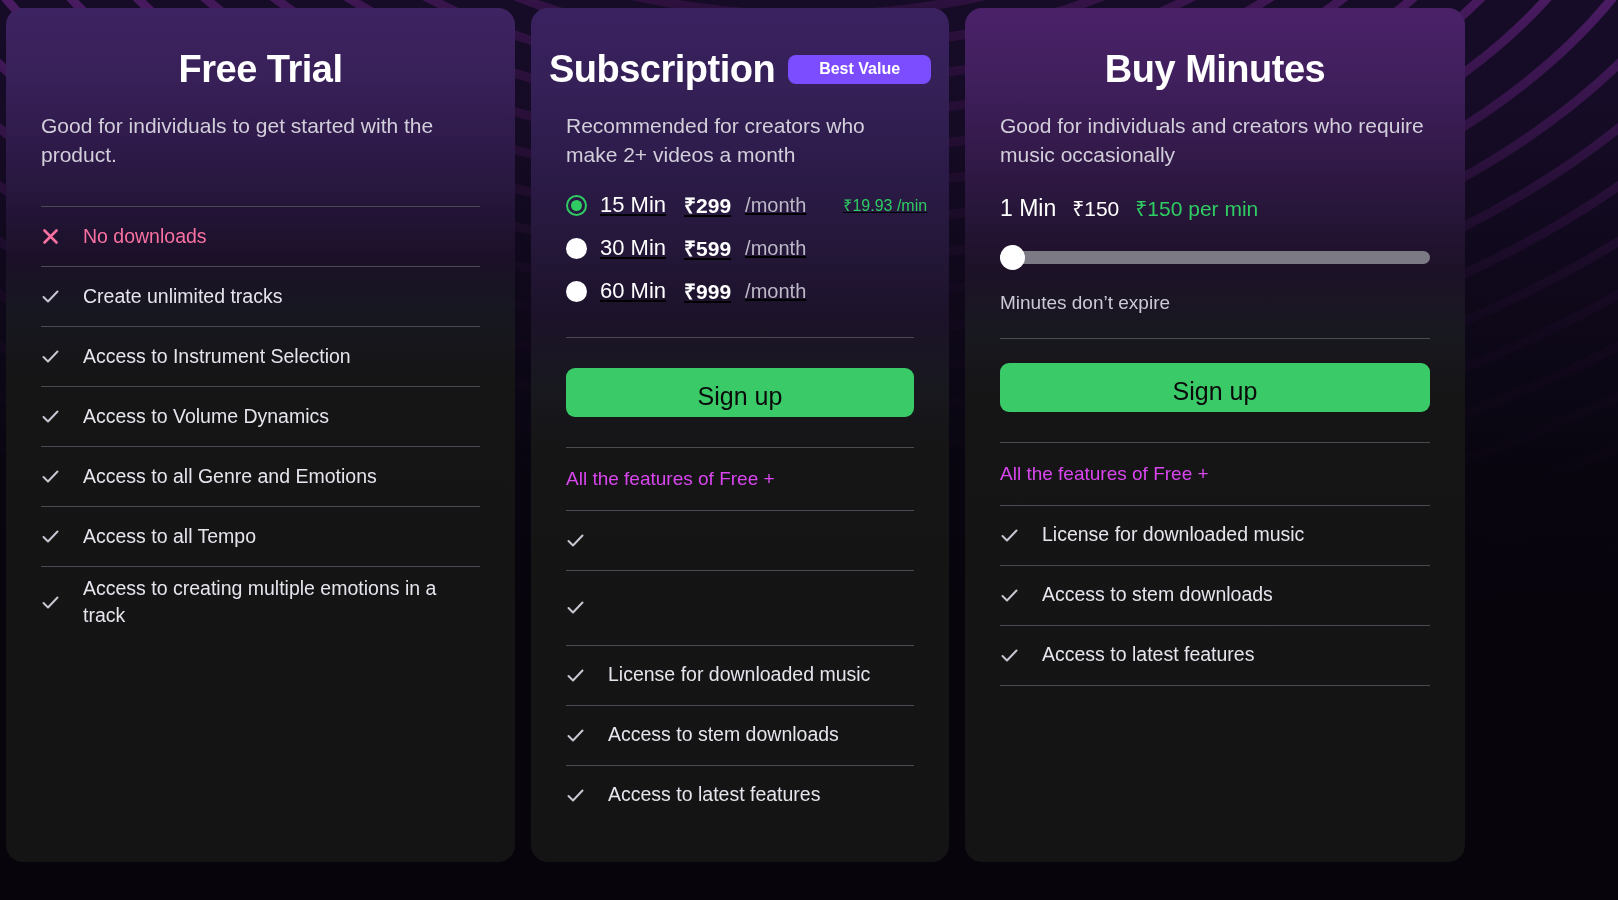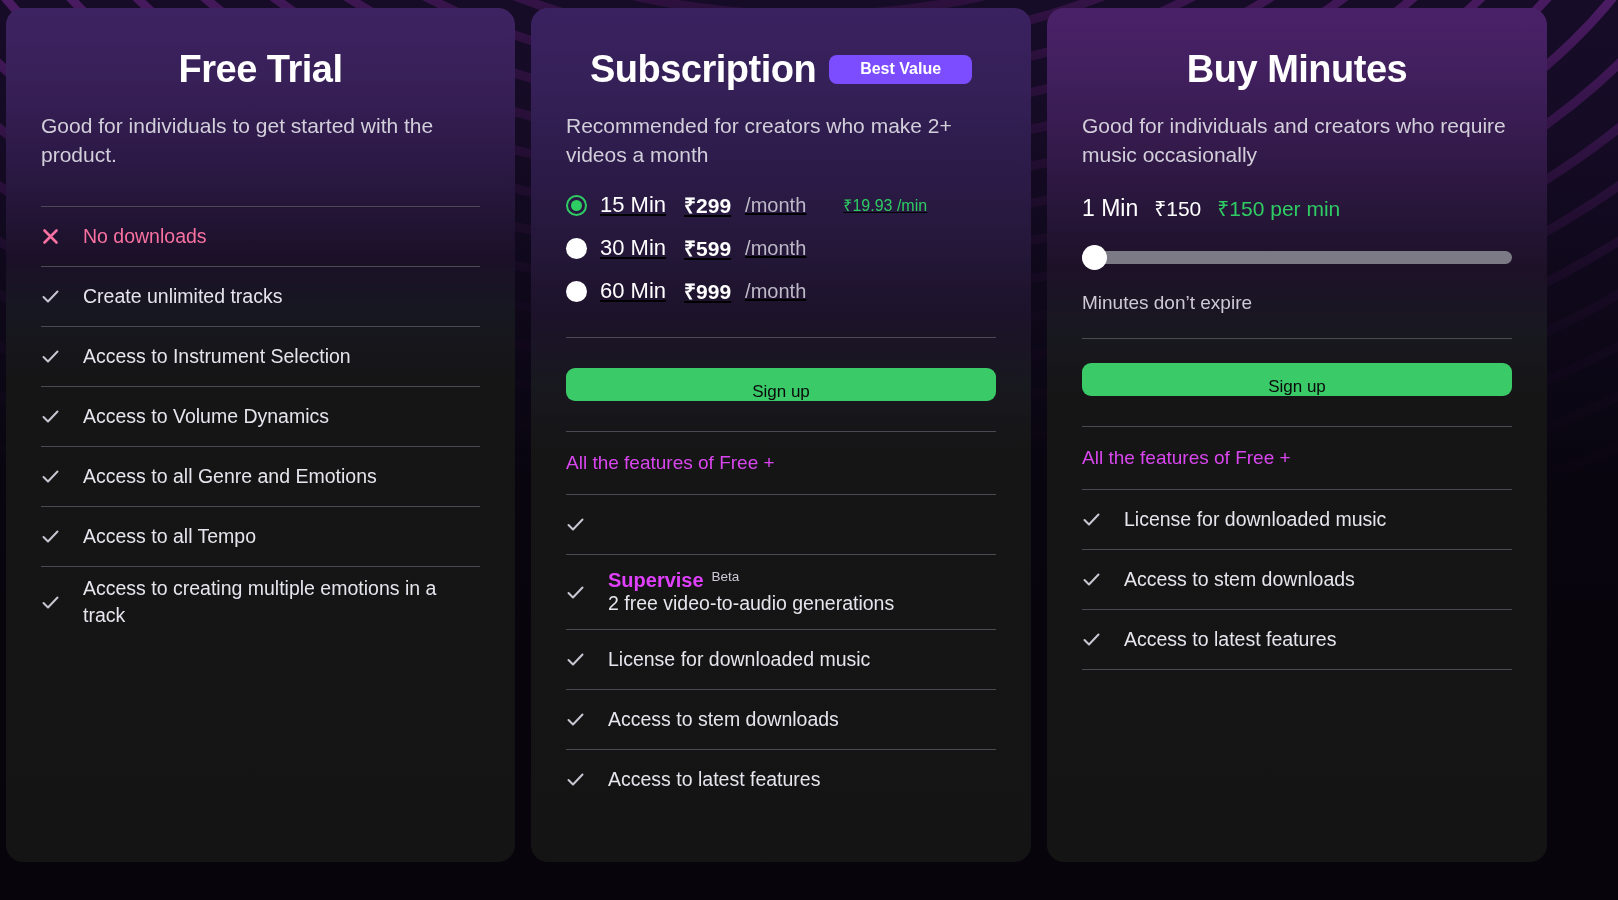--- a/index.html
+++ b/index.html
@@ -65,21 +65,21 @@
         #2e1a49 140px,
         #241538 200px,
         #1b1028 250px,
         #171721 300px,
         #151515 380px,
         #141414 100%);
   }
   .card > * { position: relative; z-index: 1; }
 
   .card.free   { width: 509px; }
-  .card.sub    { width: 500px; }
+  .card.sub    { width: 418px; }
   .card.buy    { width: 500px; }
 
   .card.sub::before {
     background: linear-gradient(to bottom,
         #3a2160 0px,
         #352057 80px,
         #2c1b49 160px,
         #241739 240px,
         #1c1229 310px,
         #181820 370px,
@@ -295,22 +295,22 @@
 
   
   .cta {
     display: block;
     width: 100%;
     background: #3acb68;
     color: #0a0a0a;
     border: none;
     border-radius: 9px;
     font-family: "Liberation Sans", sans-serif;
-    font-size: 17px;
-    padding: 14px 0 0;
+    font-size: 25px;
+    padding: 14px 0 6px;
     cursor: pointer;
     line-height: 1.15;
   }
   .sp-24 { height: 24px; }
   .sp-30 { height: 30px; }
   .sp-36 { height: 36px; }
 </style>
 </head>
 <body>
 
@@ -481,27 +481,20 @@
       </span>
     </div>
     <div class="divider"></div>
 
     <div class="feature supervise">
       <span class="mark">
         <svg width="19" height="19" viewBox="0 0 19 19">
           <path d="M2.5 10 L7 14.5 L16.5 4.5" fill="none" stroke="#c9c6d2" stroke-width="2" stroke-linecap="round" stroke-linejoin="round"></path>
         </svg>
       </span>
-      <span>
-        <span class="sup-line1">
-          <span class="sup-name">Supervise</span>
-          <span class="sup-beta">Beta</span>
-        </span>
-        <span class="sup-line2">2 free video-to-audio generations</span>
-      </span>
     </div>
     <div class="divider"></div>
 
     <div class="feature">
       <span class="mark">
         <svg width="19" height="19" viewBox="0 0 19 19">
           <path d="M2.5 10 L7 14.5 L16.5 4.5" fill="none" stroke="#c9c6d2" stroke-width="2" stroke-linecap="round" stroke-linejoin="round"></path>
         </svg>
       </span>
       <span class="ftext">License for downloaded music</span>

